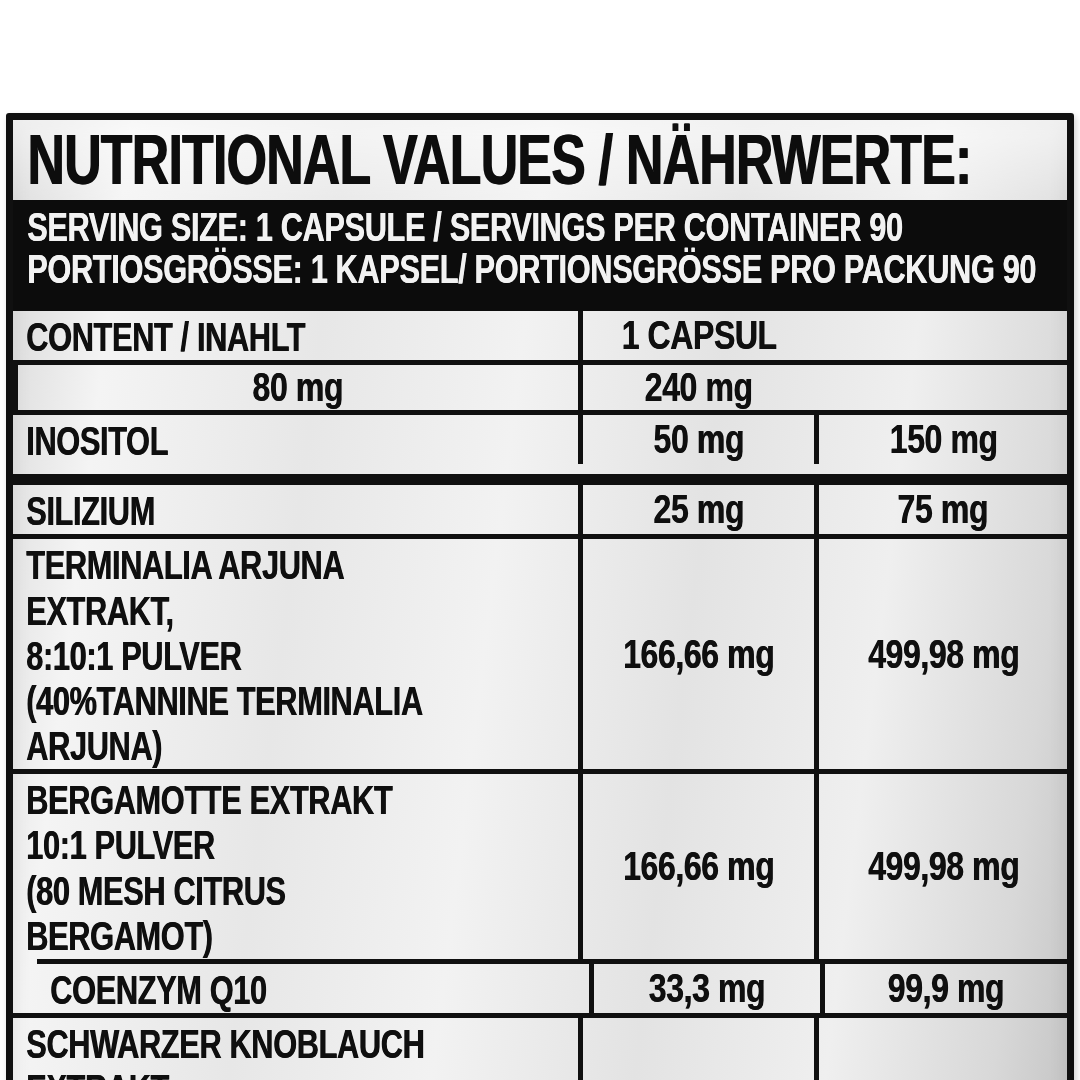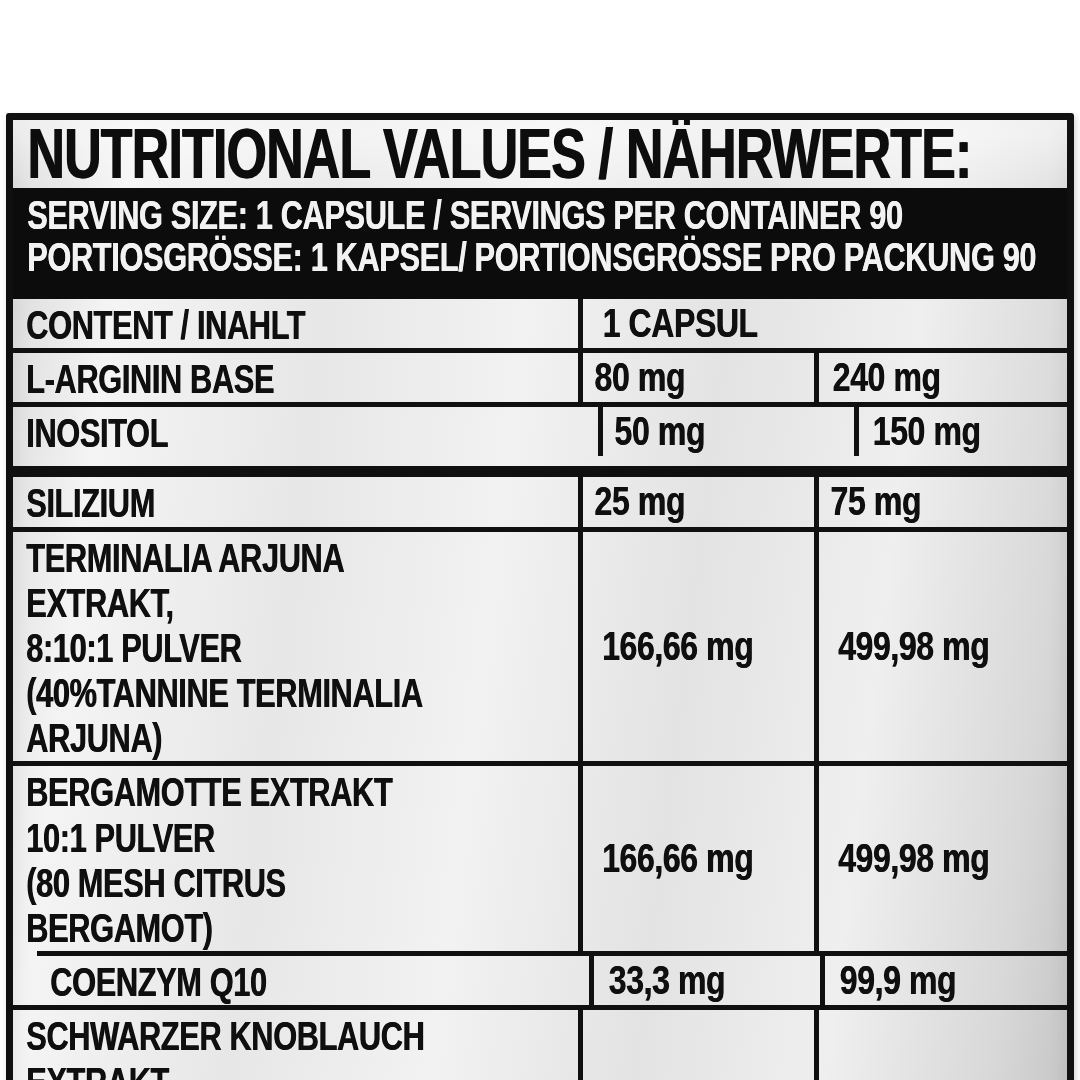--- a/index.html
+++ b/index.html
@@ -23,21 +23,21 @@
     border-radius: 3px 3px 42px 42px / 3px 3px 16px 16px;
     overflow: hidden;
     background: linear-gradient(97deg,
       #d9d9d9 0%, #f4f4f4 10%, #e7e7e7 28%, #f2f2f2 45%,
       #e3e3e3 62%, #efefef 78%, #d8d8d8 92%, #c2c2c2 100%);
     box-shadow: inset 0 0 20px rgba(0,0,0,0.08), 2px 3px 6px rgba(0,0,0,0.18);
   }
 
   
   .title-bar {
-    height: 68px;
+    height: 80px;
     display: flex;
     align-items: center;
     padding-left: 14px;
     background: linear-gradient(180deg, rgba(255,255,255,0.62), rgba(255,255,255,0.12));
   }
   .title-text {
     font-size: 70px;
     font-weight: bold;
     letter-spacing: -1px;
     color: #0d0d0d;
@@ -71,35 +71,35 @@
   .tr {
     display: grid;
     grid-template-columns: 53.6% 22.4% 1fr;
     border-top: 5px solid #101010;
   }
   .tr.head { border-top: none; }
   .tr.thick { border-top-width: 11px; margin-top: 10px; }
 
   .tr.head   { min-height: 48px; }
   .tr.h0     { min-height: 44px; }
-  .tr.h1     { min-height: 34px; gap: 20px; }
+  .tr.h1     { min-height: 34px; }
   .tr.h2     { min-height: 44px; }
   .tr.h3     { min-height: 134px; }
   .tr.h4     { min-height: 80px; }
   .tr.h5     { min-height: 44px; margin-left: 24px; }
   .tr.h6     { min-height: 126px; }
 
   .td {
     display: flex;
     align-items: center;
     box-sizing: border-box;
     min-width: 0;
   }
   .td.name { padding: 4px 0 0 13px; overflow: hidden; justify-content: flex-end; }
-  .td.val  { border-left: 5px solid #101010; }
+  .td.val  { justify-content: center; border-left: 5px solid #101010; }
 
   .cn {
     font-size: 40px;
     font-weight: bold;
     line-height: 1.13;
     color: #0f0f0f;
     letter-spacing: -0.5px;
     width: 130%;
     transform: scaleX(0.77);
     transform-origin: 0 50%;
@@ -136,23 +136,20 @@
     <div class="tr head">
       <div class="td name">
         <span class="cn">CONTENT / INAHLT</span>
       </div>
       <div class="td val">
         <span class="cv">1 CAPSUL</span>
       </div>
     </div>
 
     <div class="tr h0">
-      <div class="td name">
-        <span class="cn">L-ARGININ BASE</span>
-      </div>
       <div class="td val">
         <span class="cv">80 mg</span>
       </div>
       <div class="td val">
         <span class="cv">240 mg</span>
       </div>
     </div>
 
     <div class="tr h1">
       <div class="td name">

